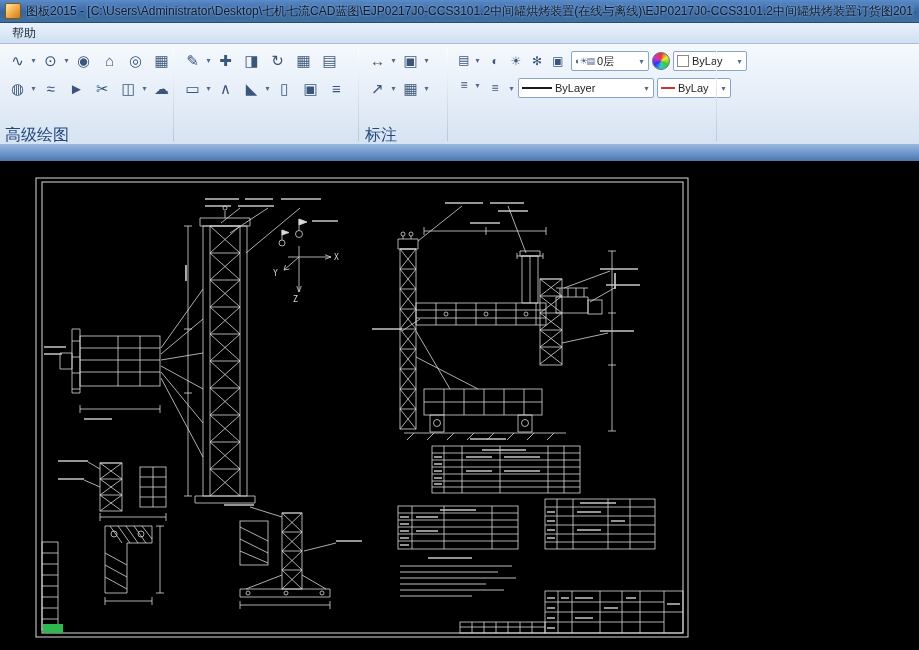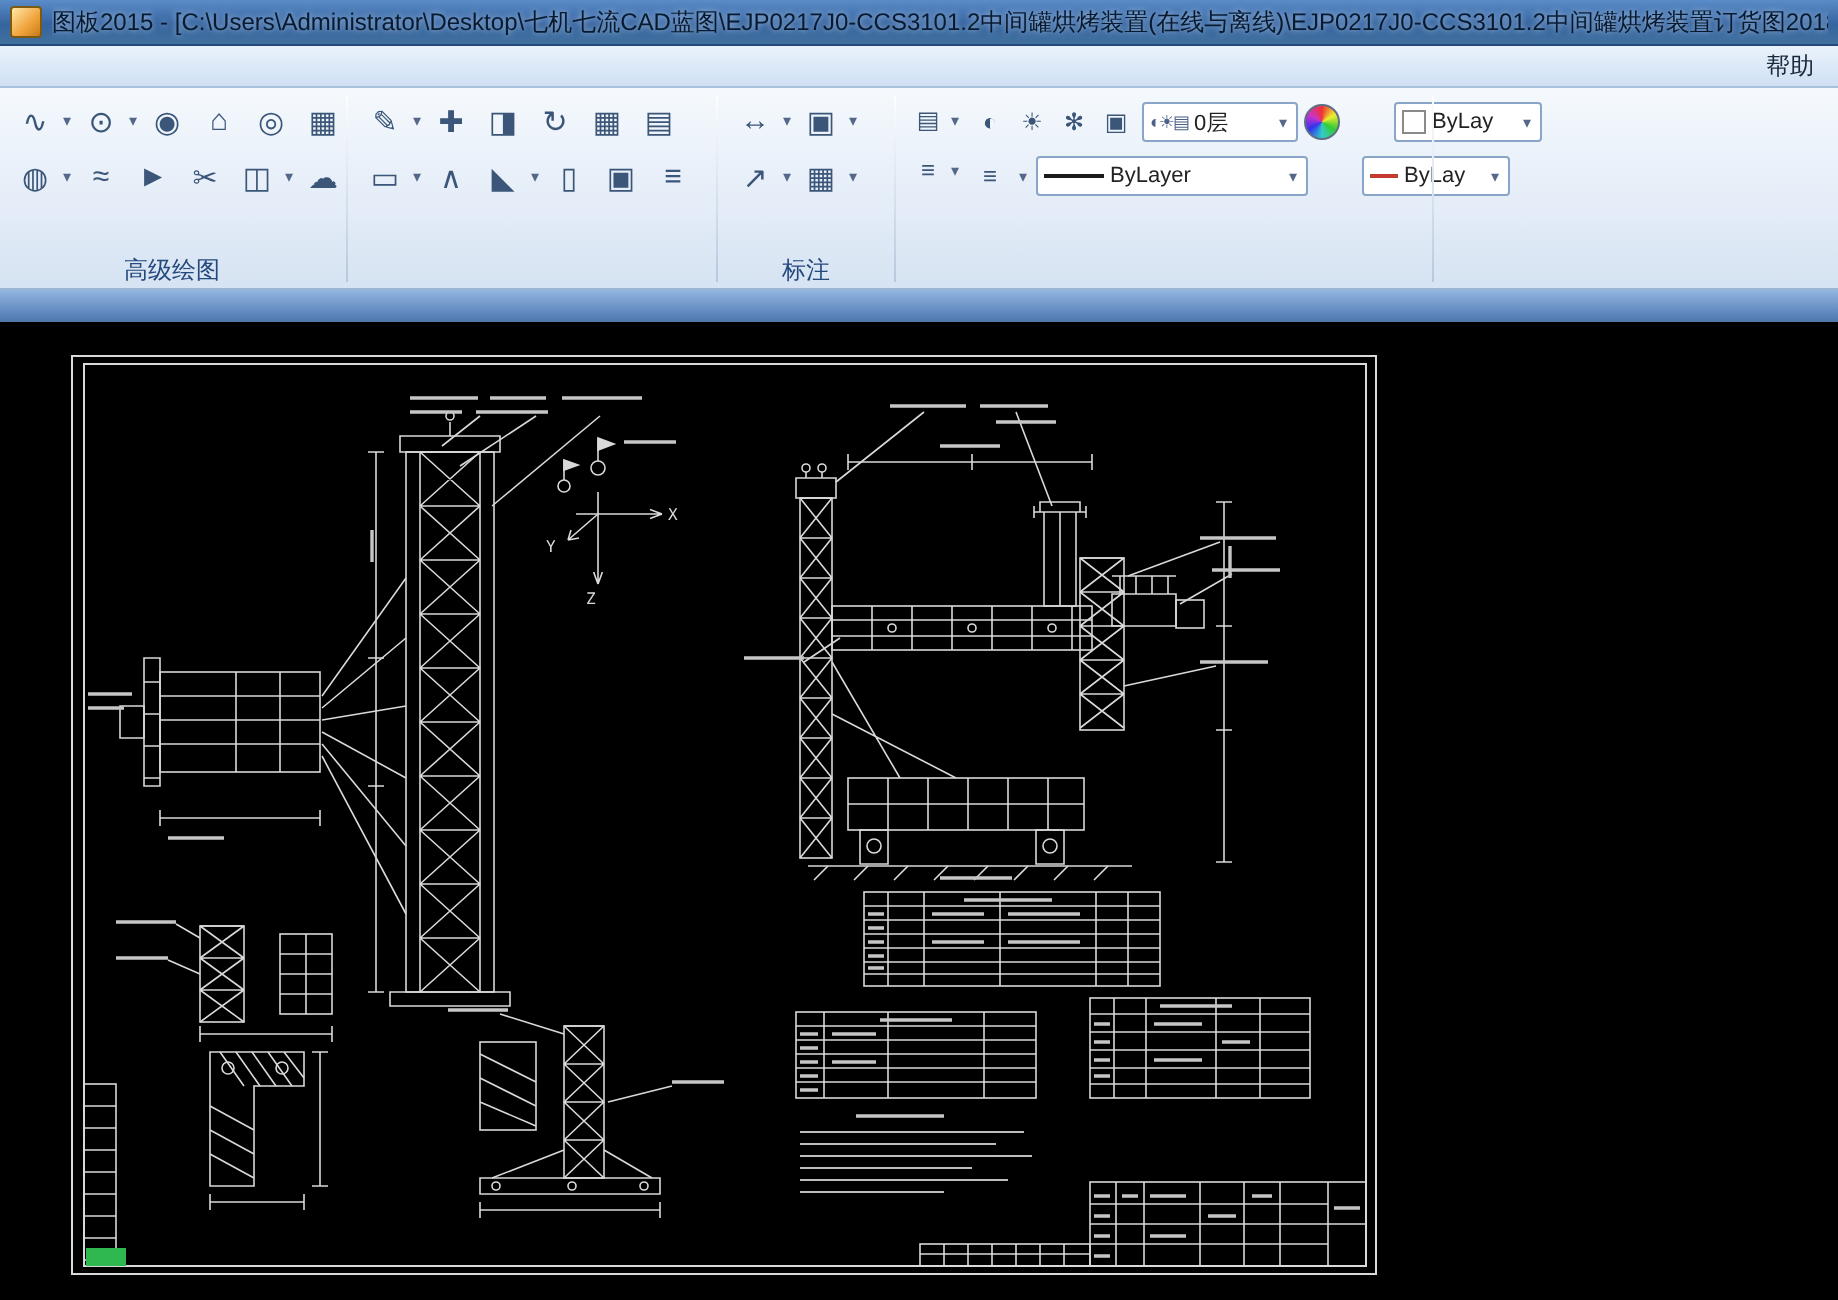--- a/index.html
+++ b/index.html
@@ -20,53 +20,53 @@
     border:1px solid #7c5a12;
   }
   .title-text{
     font-size:12px;color:#081a30;white-space:nowrap;overflow:hidden;
     text-shadow:0 0 3px rgba(215,232,250,.8);
   }
   
   .menubar{
     height:20px;display:flex;align-items:center;padding:0 6px;
     background:linear-gradient(#eaf2fb,#cfe0f3);
-    border-bottom:1px solid #a9c0db;font-size:12px;color:#1a2a3d;justify-content:flex-end;
+    border-bottom:1px solid #a9c0db;font-size:12px;color:#1a2a3d;
   }
   .menu-item{padding:1px 6px;border-radius:2px;}
   
   .ribbon{
     height:100px;display:flex;align-items:stretch;
     background:linear-gradient(#f5f9fd,#e2ebf7 65%,#d6e3f2);
     border-bottom:1px solid #9db4d2;
   }
   .rgroup{display:flex;flex-direction:column;padding:3px 5px 0;}
   .rows{flex:1;display:flex;flex-direction:column;gap:1px;}
   .icon-row{display:flex;align-items:center;height:27px;gap:1px;}
   .icon-btn{
     width:23px;height:23px;display:inline-flex;align-items:center;justify-content:center;
     font-size:15px;color:#3b5678;border:1px solid transparent;border-radius:2px;
   }
   .icon-btn.small{width:18px;height:18px;font-size:12px;}
   .caret{font-size:8px;color:#55688a;width:7px;text-align:center;}
-  .rlabel{height:17px;line-height:16px;text-align:center;font-size:12px;color:#24497f;}
+  .rlabel{height:17px;line-height:16px;text-align:left;font-size:16px;color:#24497f;}
   .divider{width:1px;margin:4px 1px 3px;background:linear-gradient(#fdfeff,#b7c8de);}
   
   .props-wrap{flex:1;display:flex;gap:4px;}
   .minicol{display:flex;flex-direction:column;gap:5px;padding-top:3px;}
   .minibtn{display:flex;align-items:center;}
   .proprows{display:flex;flex-direction:column;gap:5px;padding-top:3px;}
   .prow{display:flex;align-items:center;gap:3px;height:22px;}
   .combo{
     height:18px;background:#fff;border:1px solid #89a6c9;border-radius:2px;
     display:inline-flex;align-items:center;gap:3px;padding:0 3px;
     font-size:11px;color:#222;white-space:nowrap;
   }
   .combo .caret{margin-left:auto;}
-  .combo.w70{width:70px;} .combo.w66{width:66px;margin-left:24px;} .combo.w128{width:128px;}
+  .combo.w70{width:70px;} .combo.w66{width:66px;} .combo.w128{width:128px;}
   .combo-icons{font-size:9px;color:#4b618a;letter-spacing:-1px;}
   .swatch{width:10px;height:10px;border:1px solid #8a8a8a;background:#fff;flex:0 0 auto;}
   .line-swatch{width:30px;height:0;border-top:2px solid #1a1a1a;flex:0 0 auto;}
   .line-swatch.red{border-top-color:#c23b2e;width:14px;}
   .colorwheel{
     width:16px;height:16px;border-radius:50%;border:1px solid #5f6e85;flex:0 0 auto;
     background:conic-gradient(#e33,#ee3,#3c3,#3cc,#33e,#c3c,#e33);
   }
   
   .blueband{height:16px;background:linear-gradient(#93b6e2,#5a83b9 80%,#4f77ab);}

